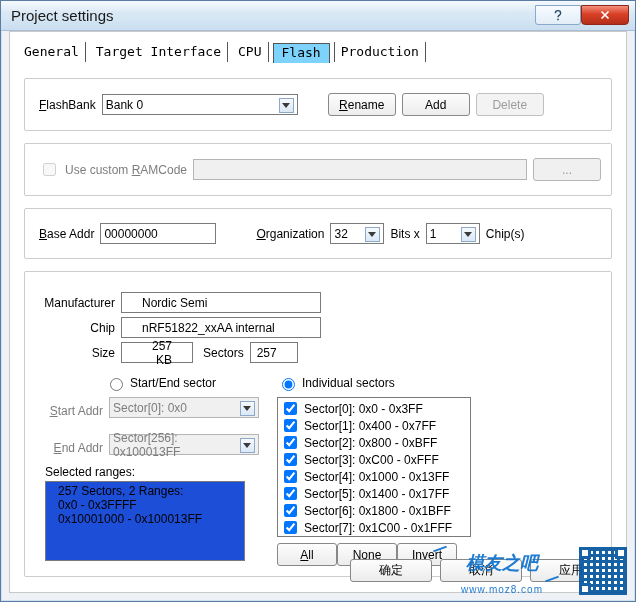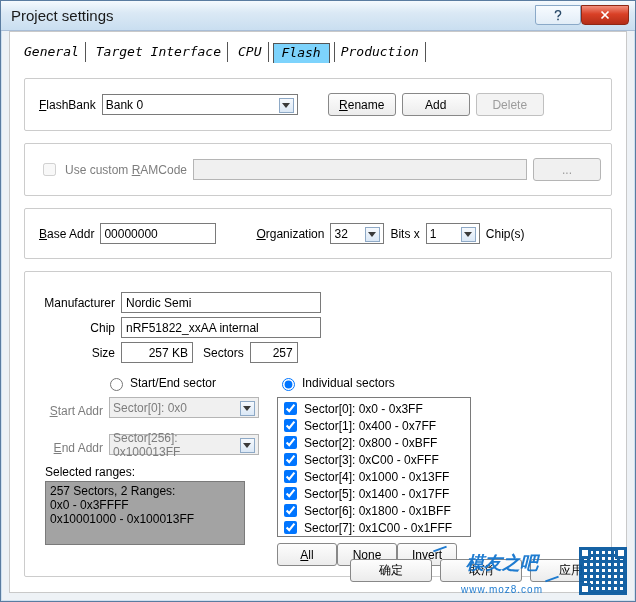--- a/index.html
+++ b/index.html
@@ -61,21 +61,20 @@
     top:30px; left:8px; right:8px; bottom:8px;
     background:#fff;
     border:1px solid #c9c9c9;
   }
   
   .tabs {
     display:flex;
     padding: 10px 8px 0 8px;
     font-family: "SimSun","NSimSun",monospace;
     font-size: 13px;
-    font-style: italic;
   }
   .tab {
     padding: 2px 6px;
     margin-right: 4px;
     border-right:1px solid #555;
   }
   .tab.no-div { border-right:none; }
   .tab.active {
     border: 1px solid #555;
     border-bottom: none;
@@ -119,35 +118,35 @@
     padding: 1px 2px;
     font-size:12px;
     background: linear-gradient(#fdfdfd,#ececec);
     border:1px solid #888;
     border-radius:3px;
     cursor:default;
   }
   .wbtn.disabled-btn { color:#9c9c9c; border-color:#c0c0c0; background:#f3f3f3; }
   .ellipsis { width:26px; padding:0; }
   .right-align { text-align:right; }
-  .ro-field { border:1px solid #7a7a7a; background:#fff; padding:2px 4px; height:21px; display:inline-flex; align-items:center; }
+  .ro-field { border:1px solid #7a7a7a; background:#fff; padding:2px 20px; height:21px; display:inline-flex; align-items:center; }
   
   .sector-area { display:flex; gap:18px; margin-top:12px; padding: 0 6px; }
   .sector-left { flex:0 0 210px; }
   .sector-right { flex:1; }
   .radio-row { display:flex; align-items:center; gap:4px; margin-bottom:6px; }
   .pairrow { display:flex; align-items:flex-end; gap:6px; margin-bottom:8px; }
   .pairrow .plab { width:58px; text-align:right; }
   .sel-label { margin-top:10px; margin-bottom:2px; }
   .listbox {
     border:1px solid #7a7a7a;
     width: 200px;
-    height: 64px;
-    padding:2px 4px;
-    background:#a3a3a3;
+    height: 80px;
+    padding:2px 12px;
+    background:#1d4ed8;
     overflow:hidden;
     font-size:12px;
   }
   .sector-list {
     border:1px solid #7a7a7a;
     height:140px;
     width:194px;
     overflow-y:scroll;
     background:#fff;
     padding:2px 2px;

